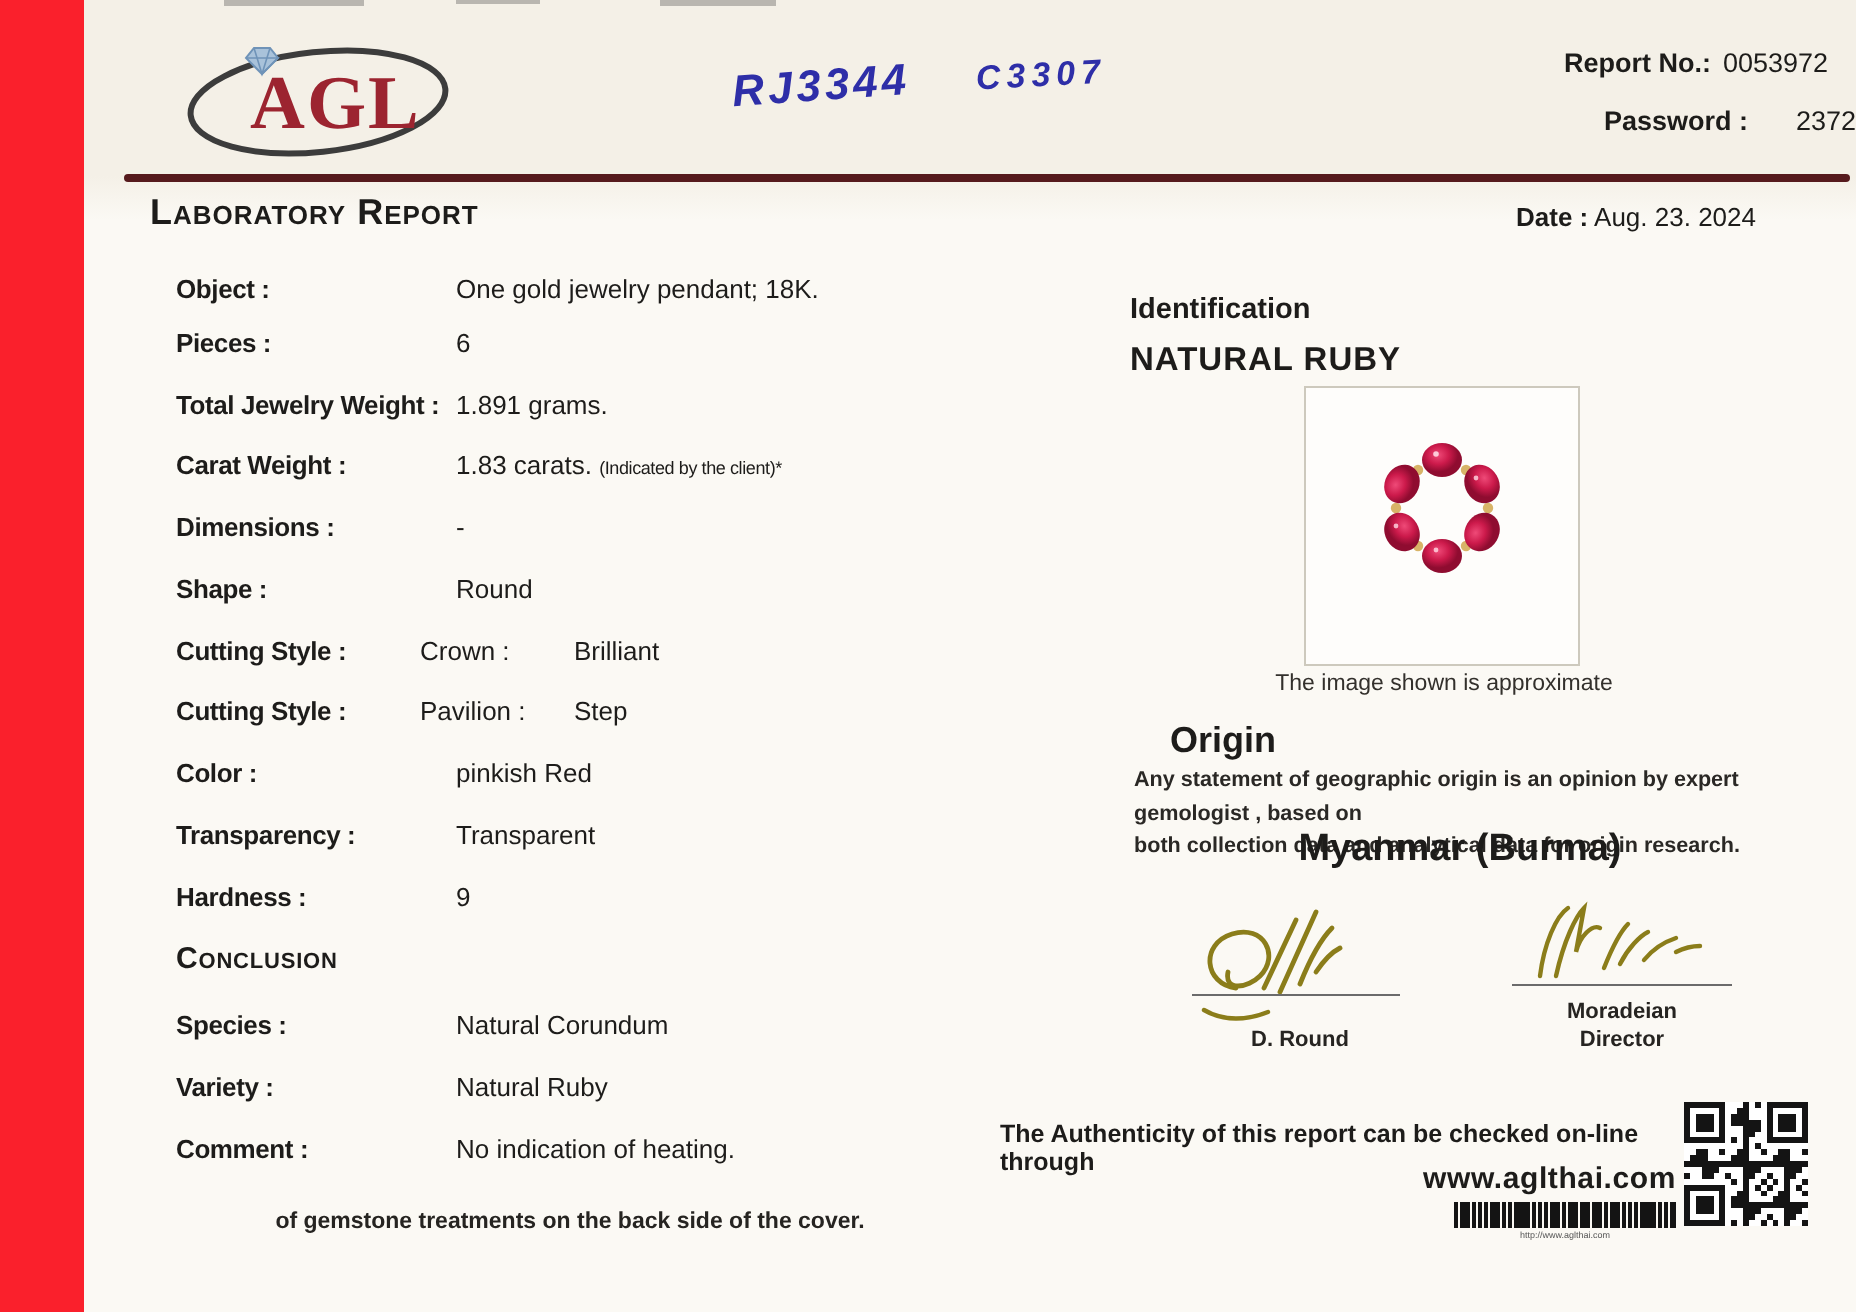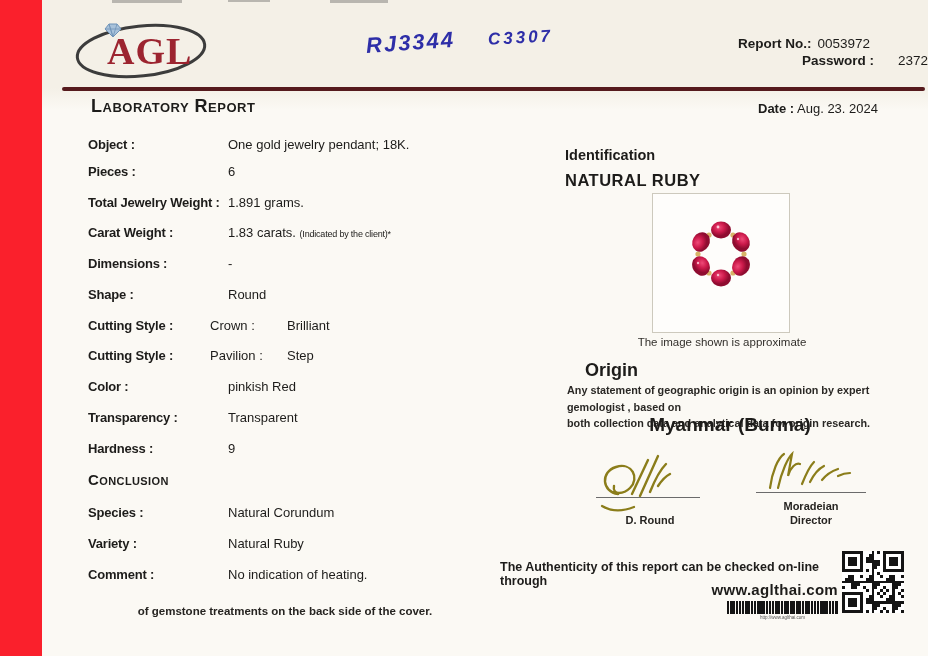--- a/index.html
+++ b/index.html
@@ -12,34 +12,34 @@
     overflow:hidden;
   }
   .paper {
     position:absolute; inset:0;
     background:linear-gradient(180deg,#f4f0e7 0 88px,#fbf9f4 110px 100%);
   }
   .red-strip { position:absolute; left:0; top:0; width:42px; height:656px; background:#fa202c; }
   .smudge { position:absolute; background:#4a4a4a; opacity:.35; }
 
   
-  .logo { position:absolute; left:71px; top:16px; width:140px; height:66px; }
+  .logo { position:absolute; left:89px; top:16px; width:140px; height:66px; }
   .hand { position:absolute; color:#2e2ea8; font-style:italic; font-weight:bold; letter-spacing:2px; }
   .hand1 { left:366px; top:30px; font-size:22px; transform:rotate(-4deg); }
   .hand2 { left:488px; top:28px; font-size:17px; transform:rotate(-3deg); letter-spacing:3px; }
   .hdr-kv { position:absolute; font-size:13.5px; white-space:nowrap; }
   .hdr-kv .k { font-weight:bold; }
-  .kv-report { left:738px; top:24px;margin-top:12px; }
+  .kv-report { left:782px; top:24px; }
   .kv-pass   { left:770px; top:53px;padding-left:32px; }
   .kv-report .v { margin-left:6px; }
   .kv-pass .v { margin-left:24px; }
 
   .maroon-rule { position:absolute; left:62px; top:87px; width:863px; height:4px; background:#561a1d; border-radius:2px; }
 
-  .report-title { position:absolute; left:75px; top:96px; font-size:18px; font-weight:bold; font-variant:small-caps; letter-spacing:.5px;margin-left:16px; }
+  .report-title { position:absolute; left:75px; top:96px; font-size:18px; font-weight:bold; font-variant:small-caps; letter-spacing:.5px; }
   .date-line { position:absolute; left:758px; top:101px; font-size:13px; white-space:nowrap; }
   .date-line .k { font-weight:bold; }
 
   
   .row { position:absolute; left:88px; width:470px; height:22px; font-size:13px; white-space:nowrap; }
   .row .lbl { position:absolute; left:0; font-weight:bold; letter-spacing:-0.2px; }
   .row .sub { position:absolute; left:122px; font-weight:normal; }
   .row .val { position:absolute; left:140px; }
   .row .val2 { position:absolute; left:199px; }
   .row .note { font-size:9px; letter-spacing:-0.2px;text-align:right; }

